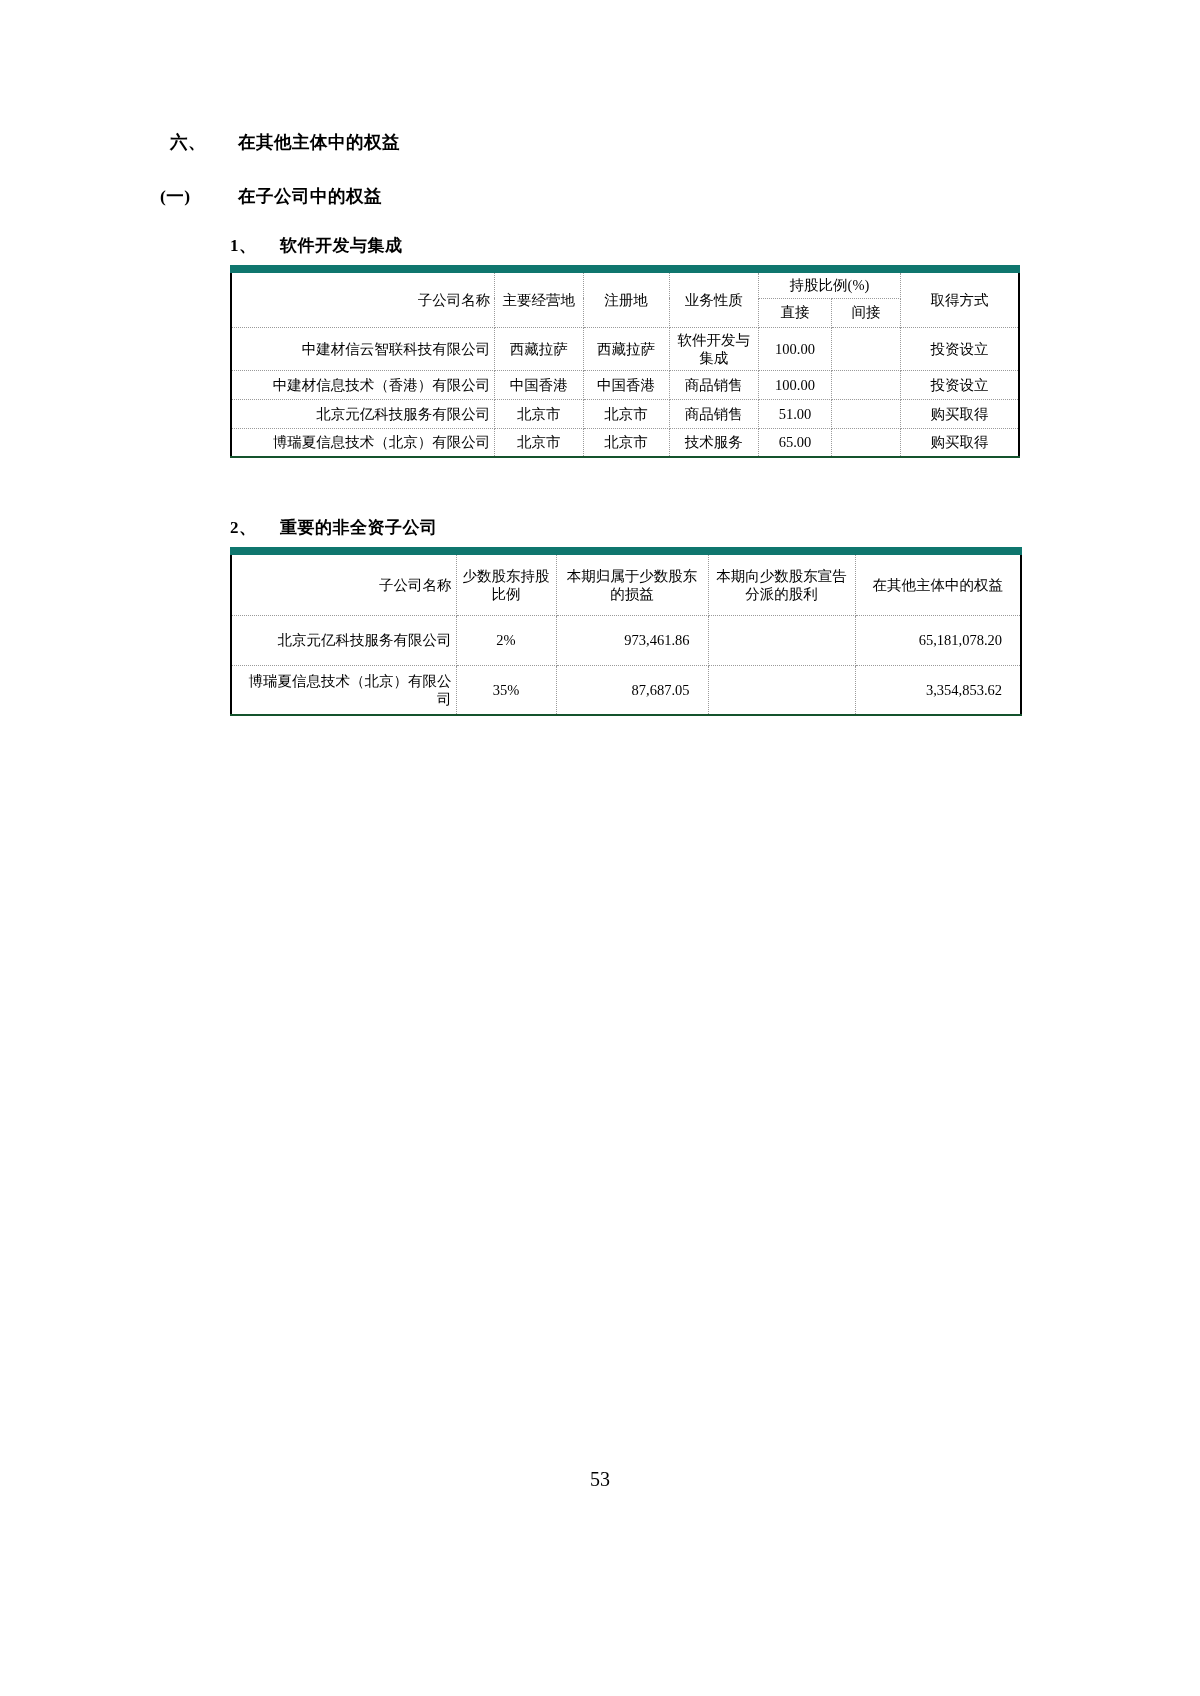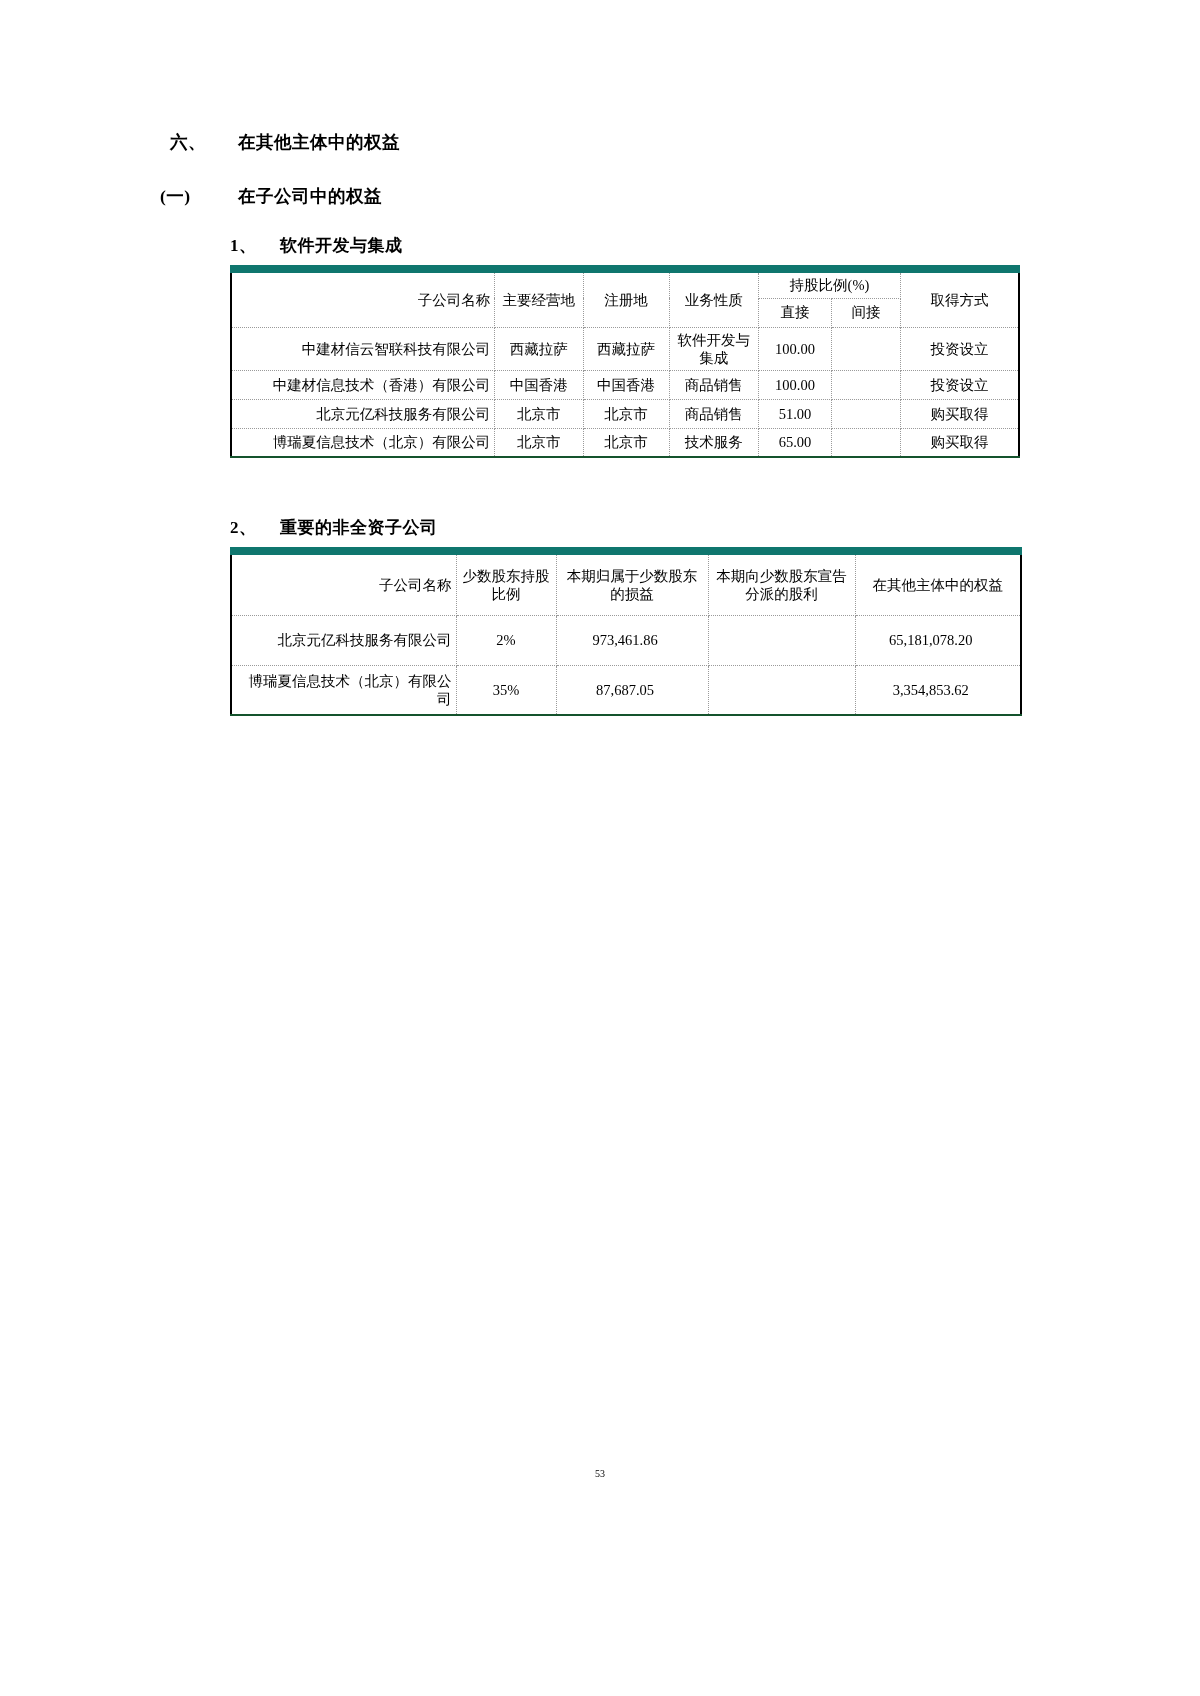--- a/index.html
+++ b/index.html
@@ -56,35 +56,35 @@
     font-weight: normal;
     line-height: 1.25;
   }
   .tbl-outer-top td, .tbl-outer-top th { border-top: 8px solid #0f766e; }
   tr.last-row td { border-bottom: 2px solid #14532d; }
   td.l-edge, th.l-edge { border-left: 2px solid #000; text-align: right; }
   td.r-edge, th.r-edge { border-right: 2px solid #000; margin-top: 17px; }
 
   .nm { text-align: left; }
   .num { text-align: center; }
-  .num-r { padding-right: 18px; }
+  .num-r { text-align: right; padding-right: 18px; }
 
   .tbl1 tr { height: 29px; }
   .tbl2 tr.hdr { height: 64px; }
   .tbl2 tr.body-row { height: 50px; }
 
   .spacer-block { height: 58px; }
 
   .page-num {
     position: absolute;
     left: 0;
     right: 0;
     top: 1468px;
     text-align: center;
-    font-size: 10px;
+    font-size: 20px;
   }
 </style>
 </head>
 <body>
 
 <div class="page">
 
   <div class="h-row h1-row">
     <span class="h-num">六、</span>
     <span>在其他主体中的权益</span>

